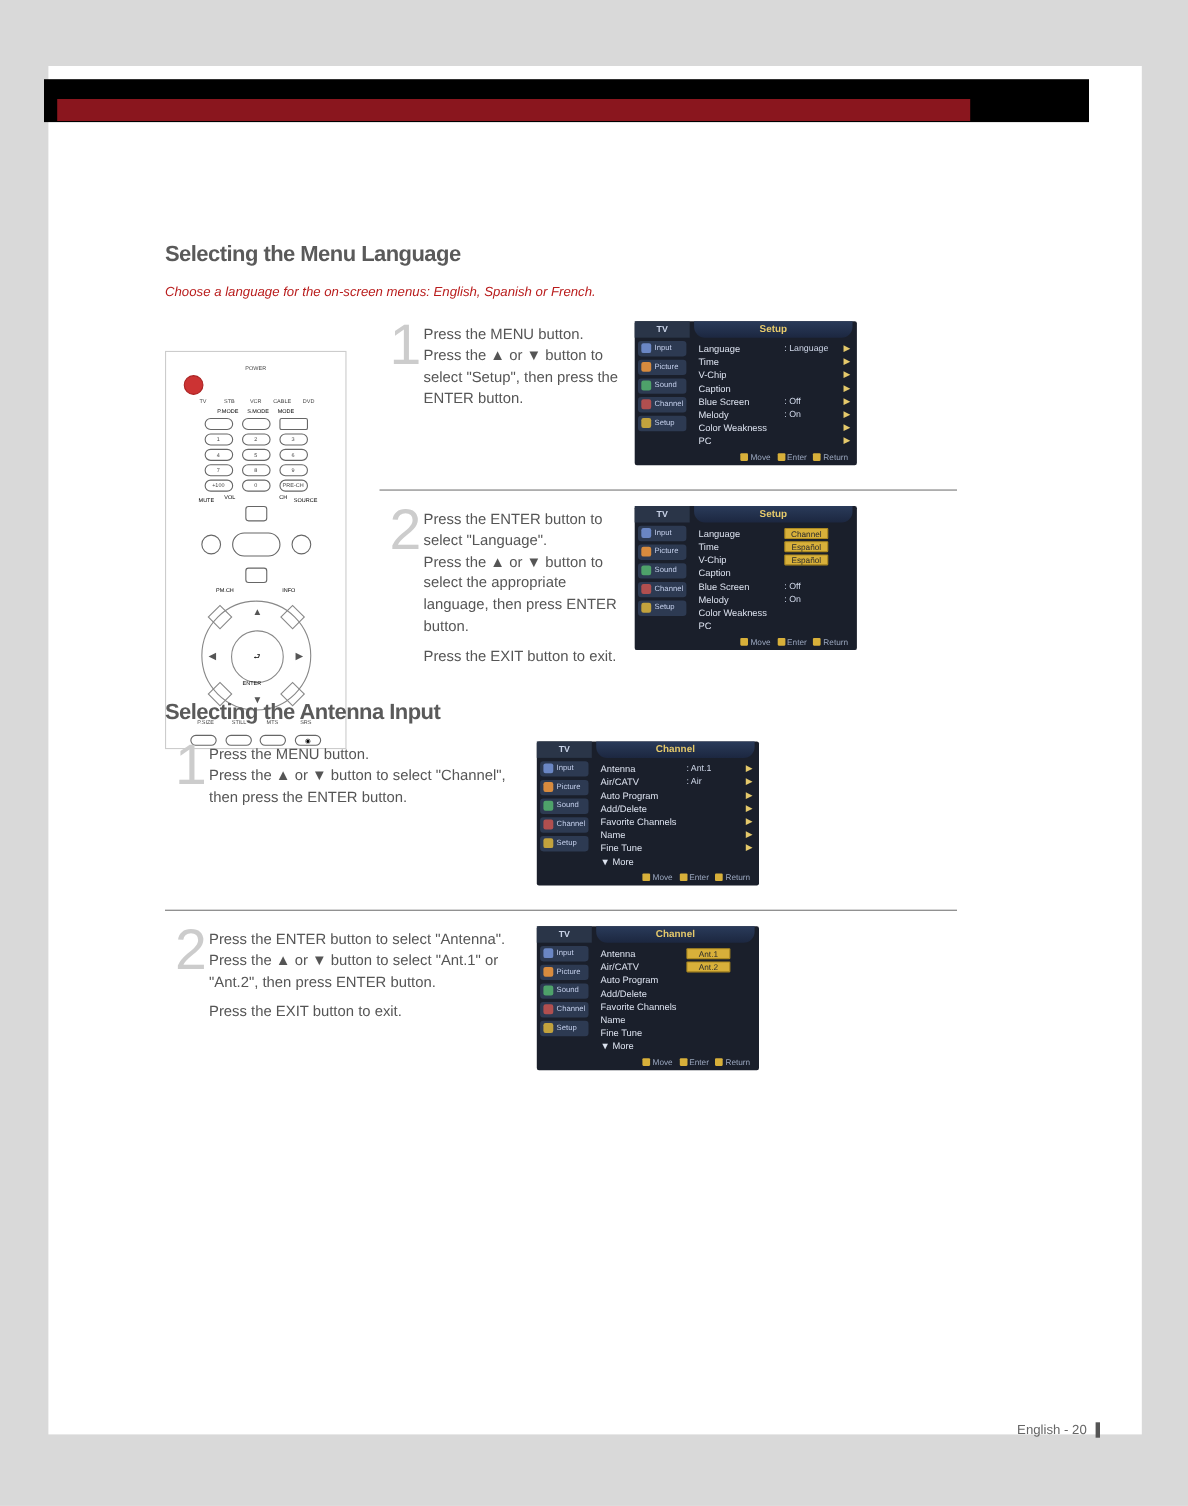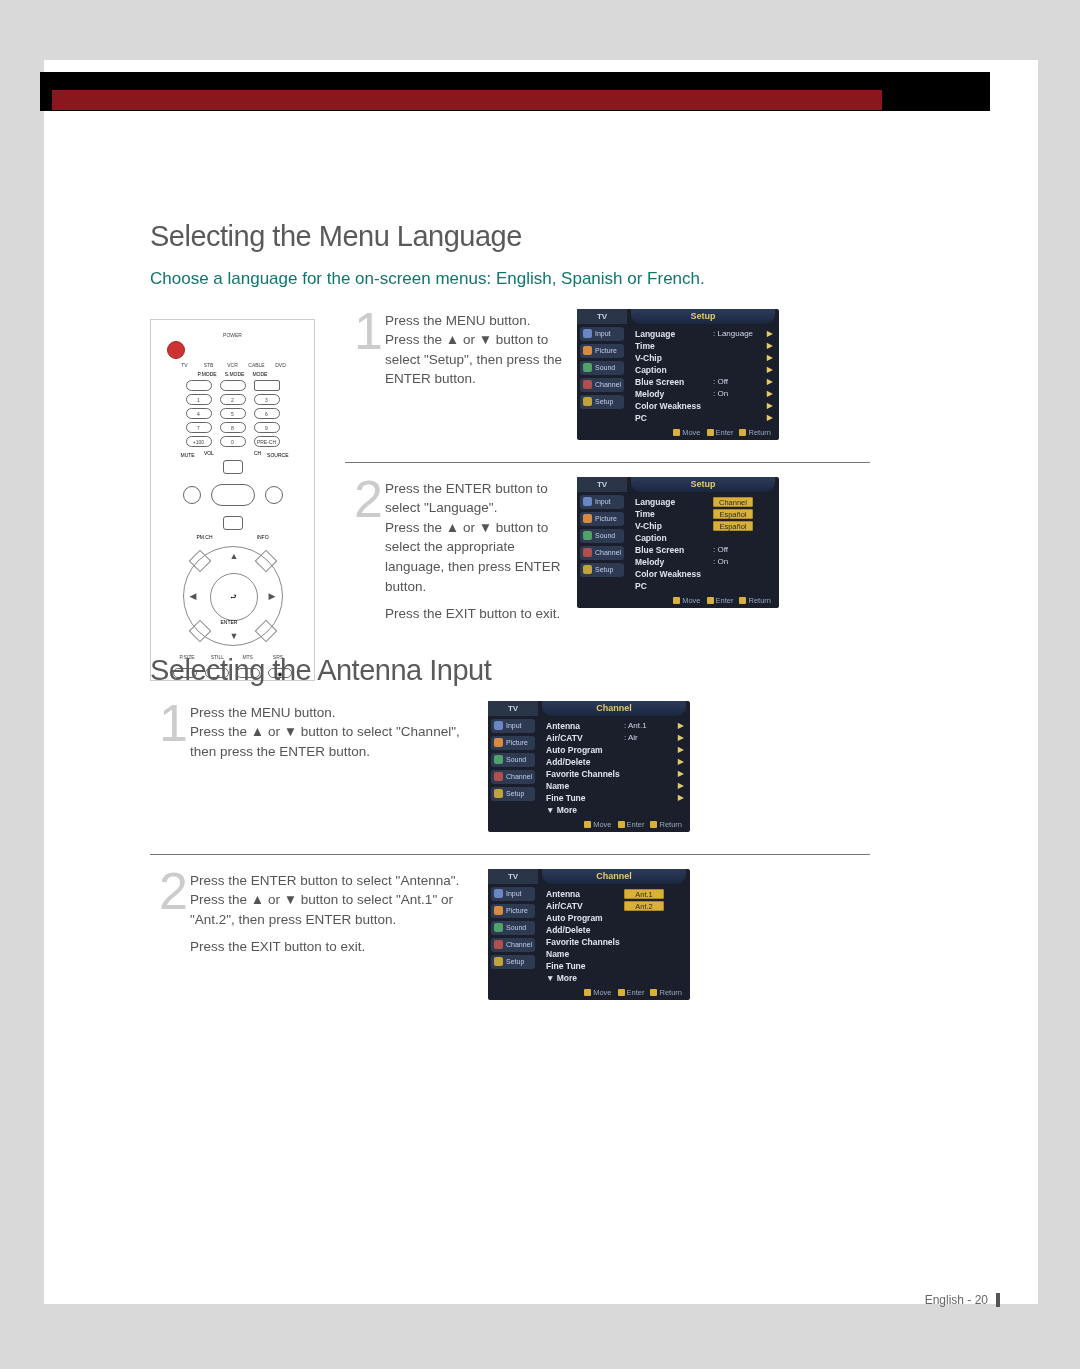--- a/index.html
+++ b/index.html
@@ -30,31 +30,32 @@
     background: #8a161e;
   }
   .content {
     position: absolute;
     left: 150px; top: 220px;
     width: 720px;
     color: #333;
   }
   h1 {
     font-family: Arial, sans-serif;
-    font-weight: 400;
-    font-size: 29px;
+    font-weight: 700;
+    font-size: 20px;
     color: #5a5a5a;
     letter-spacing: -0.5px;
     margin-bottom: 14px;
   }
   .intro {
-    font-size: 17px;
-    color: #0f766e;
+    font-size: 12px;
+    color: #b91c1c;
     margin-bottom: 18px;
     line-height: 1.4;
+    font-style: italic;
   }
   .section2 { }
   .row {
     display: flex;
     align-items: flex-start;
     margin-bottom: 22px;
   }
   .step-num {
     font-size: 52px;
     font-weight: 300;
@@ -193,21 +194,21 @@
   .osd-tab .ico { width:9px;height:9px;background:#6a86c4;border-radius:2px;flex:0 0 9px;}
   .osd-tab .ico.orange{background:#d88b3e;}
   .osd-tab .ico.green{background:#4ea26a;}
   .osd-tab .ico.red{background:#b14f4f;}
   .osd-tab .ico.yel{background:#c2a23d;}
   .osd-list { flex:1; padding:4px 6px 2px 8px; }
   .osd-li {
     display:flex; height:12px; align-items:center;
     color:#dde3f0;
   }
-  .osd-li .k { flex:0 0 78px;font-weight:bold; }
+  .osd-li .k { flex:0 0 78px; }
   .osd-li .v { flex:1; font-size:8px; color:#cfd7e8;}
   .osd-li .chev { color:#e5c96b; font-size:8px; margin-left:auto;}
   .osd-li.sel .v, .osd-li .val-box {
     background:#d8b03a;
     border:1px solid #ad8a20;
     padding:0 4px;
     border-radius:1px;
     color:#2b2b2b;
     font-size:7.5px;
     height:10px;

